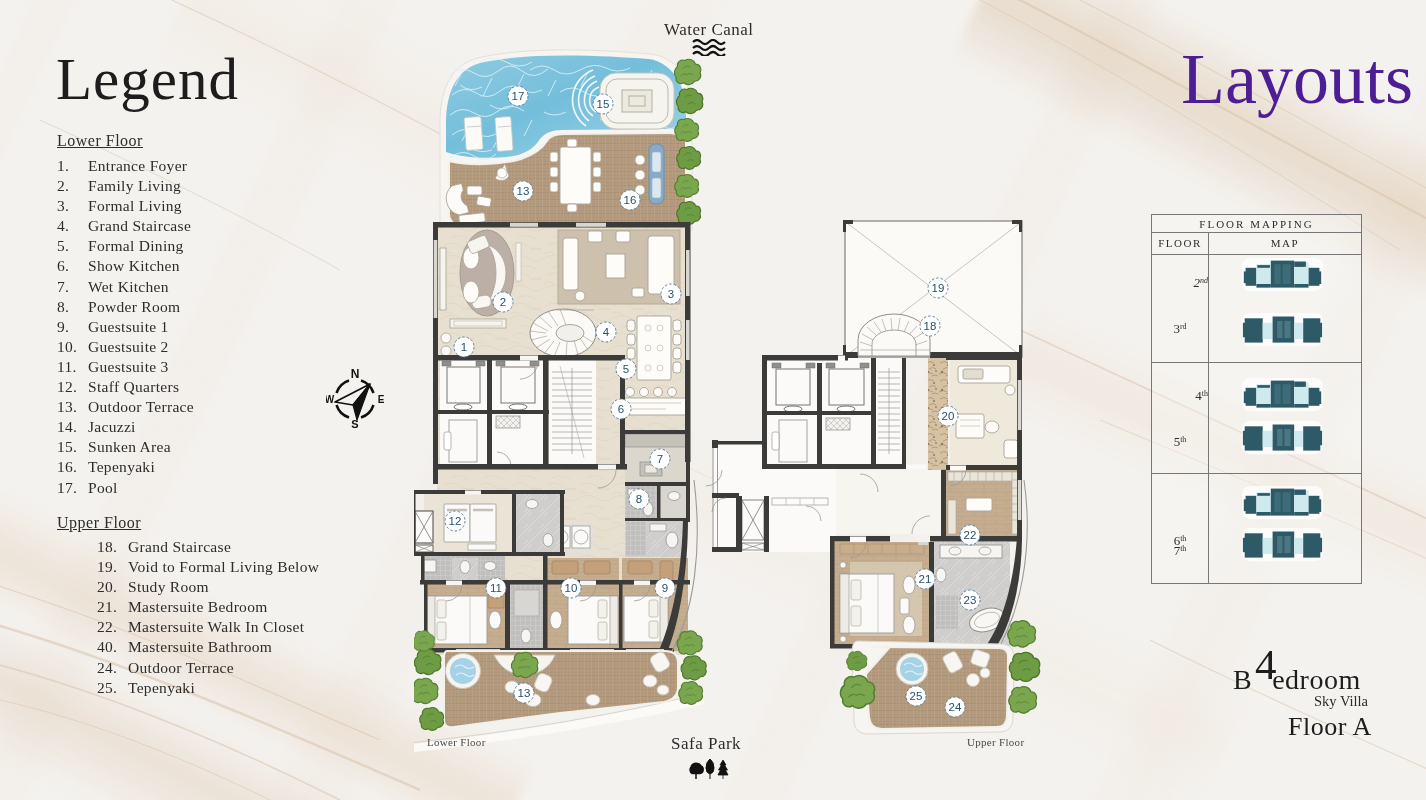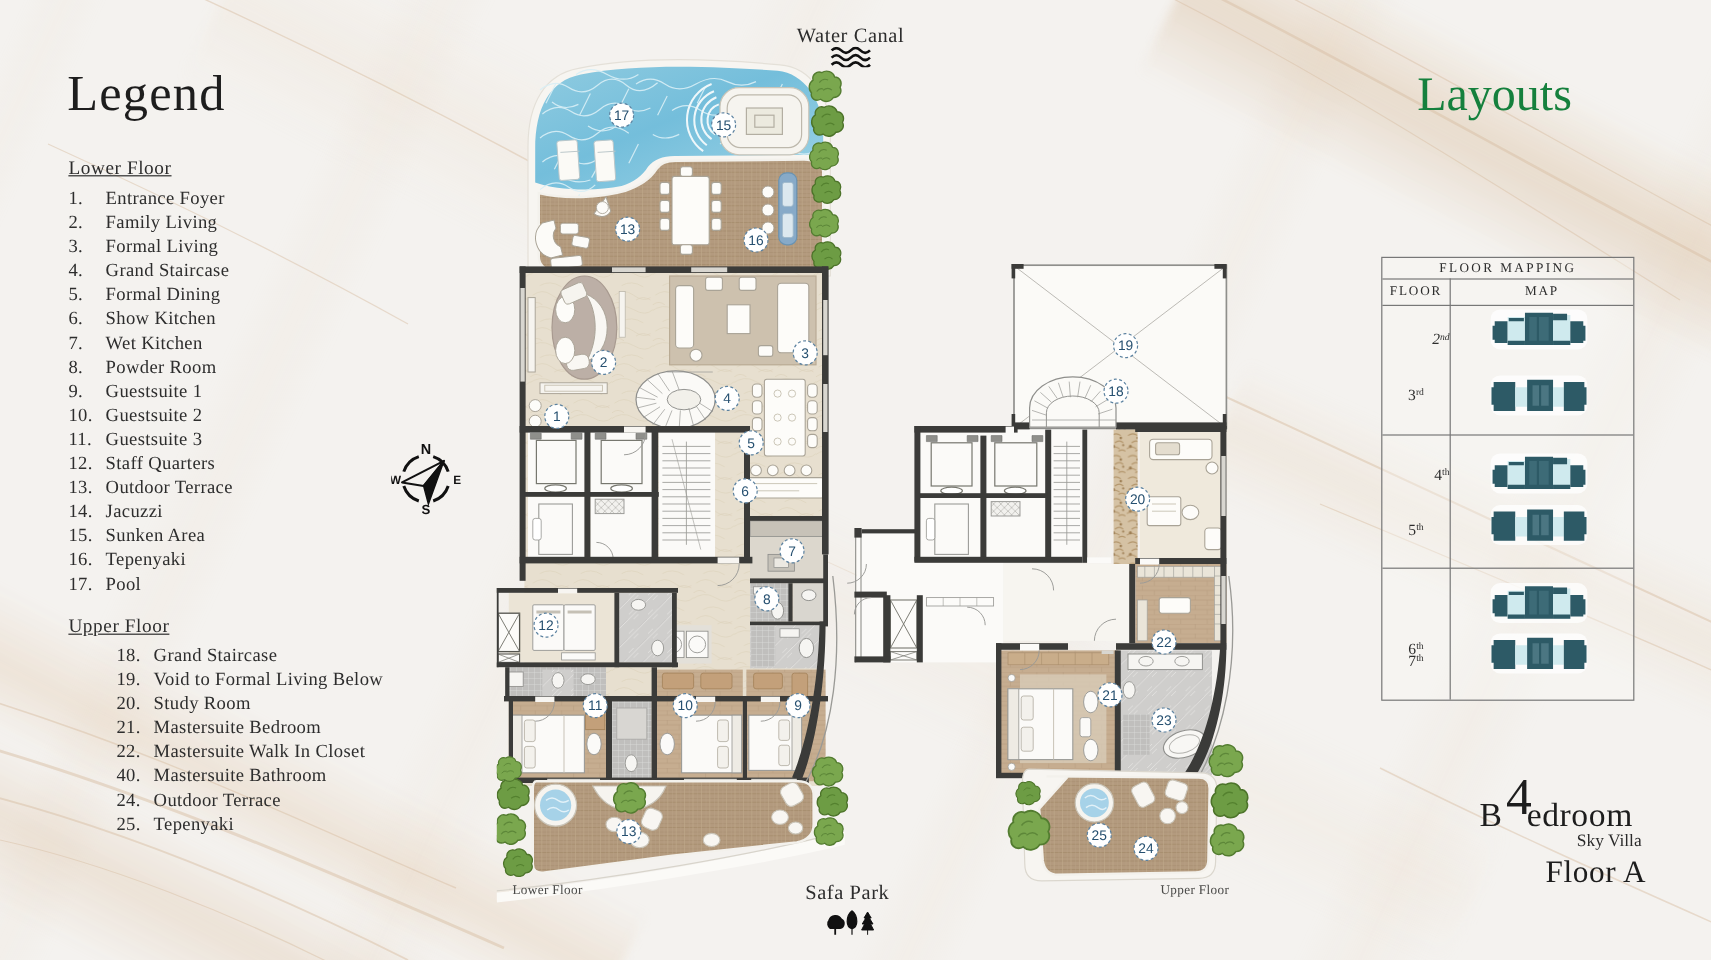--- a/index.html
+++ b/index.html
@@ -52,21 +52,21 @@
 <path d="M960 -10 C 1100 60 1240 150 1400 250" stroke-width="1"></path>
 <path d="M1020 330 C 1150 390 1300 460 1430 520" stroke-width="1.8"></path>
 <path d="M1100 420 C 1220 470 1340 520 1430 560" stroke-width="1"></path>
 <path d="M150 -10 C 260 40 360 90 470 150" stroke-width="1.2"></path>
 <path d="M40 120 C 150 170 250 220 340 270" stroke-width="1"></path>
 <path d="M600 430 C 700 470 800 520 900 570" stroke-width="0.9" opacity="0.6"></path>
 <path d="M1150 640 C 1250 690 1340 730 1430 770" stroke-width="1.2"></path>
 </g>
 </svg>
 
-<div class="abs" style="left:56px;top:50px;font-size:42px;line-height:59px;letter-spacing:1px;color:#1d1d1d;">Legend</div>
+<div class="abs" style="left:56px;top:50px;font-size:59px;line-height:59px;letter-spacing:1px;color:#1d1d1d;">Legend</div>
 
 <div class="abs" style="left:57px;top:132px;font-size:16px;text-decoration:underline;letter-spacing:0.5px;">Lower Floor</div>
 
 <div class="abs" style="left:57px;top:156px;font-size:15.5px;line-height:20.1px;letter-spacing:0.3px;">
 <table style="border-collapse:collapse;font-size:15.5px;line-height:20.1px;">
 <tbody>
         <tr>
           <td style="width:31px;">1.</td>
           <td>Entrance Foyer</td>
         </tr>
@@ -172,21 +172,21 @@
           <td>Outdoor Terrace</td>
         </tr>
 <tr>
           <td>25.</td>
           <td>Tepenyaki</td>
         </tr>
 </tbody>
     </table>
 </div>
 
-<div class="abs" style="left:1181px;top:50px;font-size:40px;line-height:58px;letter-spacing:0px;color:#15803d;">Layouts</div>
+<div class="abs" style="left:1181px;top:50px;font-size:72px;line-height:58px;letter-spacing:0px;color:#4c1d95;">Layouts</div>
 
 <div class="abs" style="left:664px;top:20px;font-size:17px;letter-spacing:0.5px;">Water Canal</div>
 
 <svg class="abs" style="left:692px;top:39px;" width="34" height="17" viewBox="0 0 34 17">
 <path d="M1 3 q4 -4 8 0 q4 4 8 0 q4 -4 8 0 q4 4 8 0" stroke="#111" stroke-width="2.2" fill="none"></path>
 <path d="M1 9 q4 -4 8 0 q4 4 8 0 q4 -4 8 0 q4 4 8 0" stroke="#111" stroke-width="2.2" fill="none"></path>
 <path d="M1 15 q4 -4 8 0 q4 4 8 0 q4 -4 8 0 q4 4 8 0" stroke="#111" stroke-width="2.2" fill="none"></path>
 </svg>
 
 <div class="abs" style="left:671px;top:734px;font-size:17px;letter-spacing:0.5px;">Safa Park</div>

